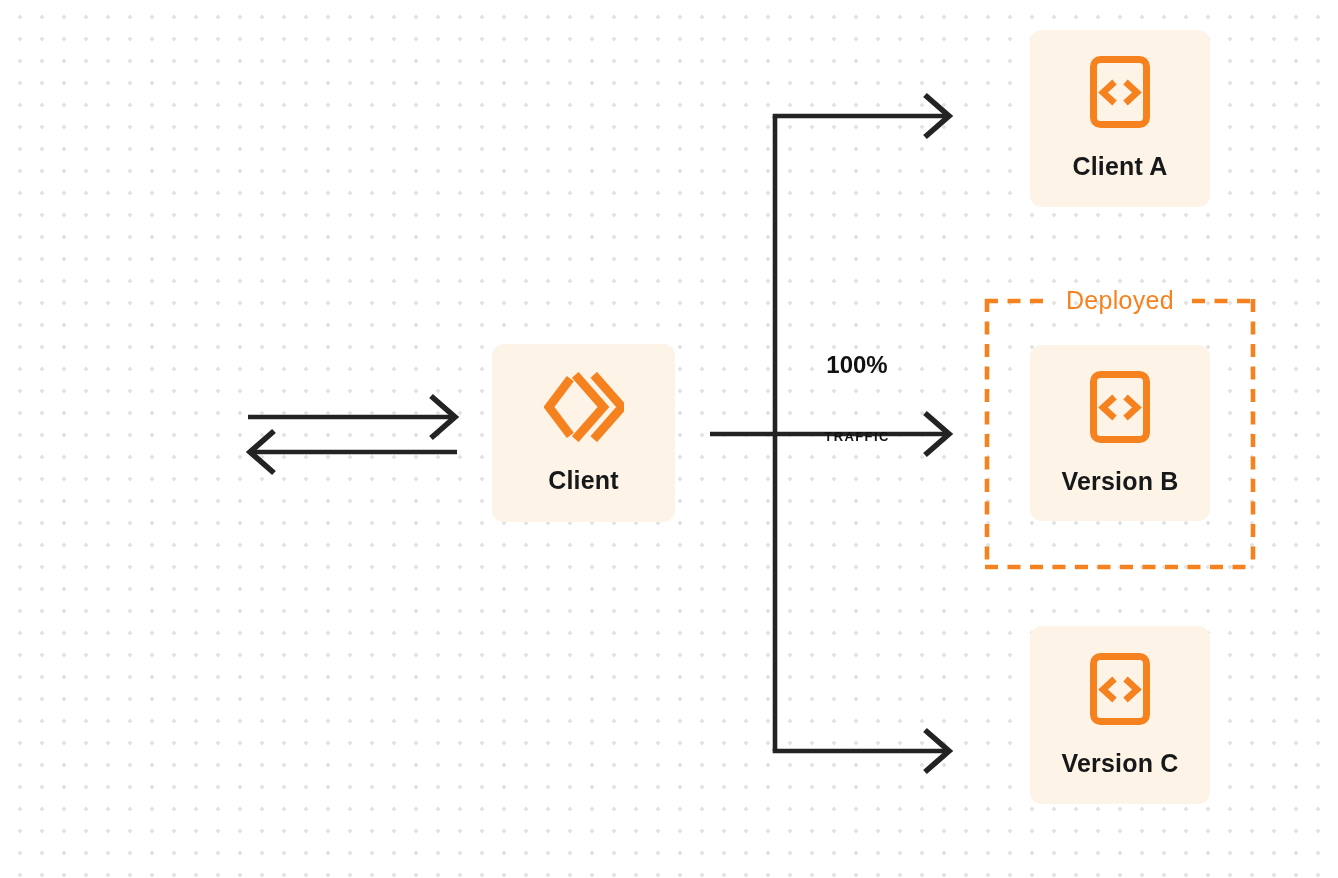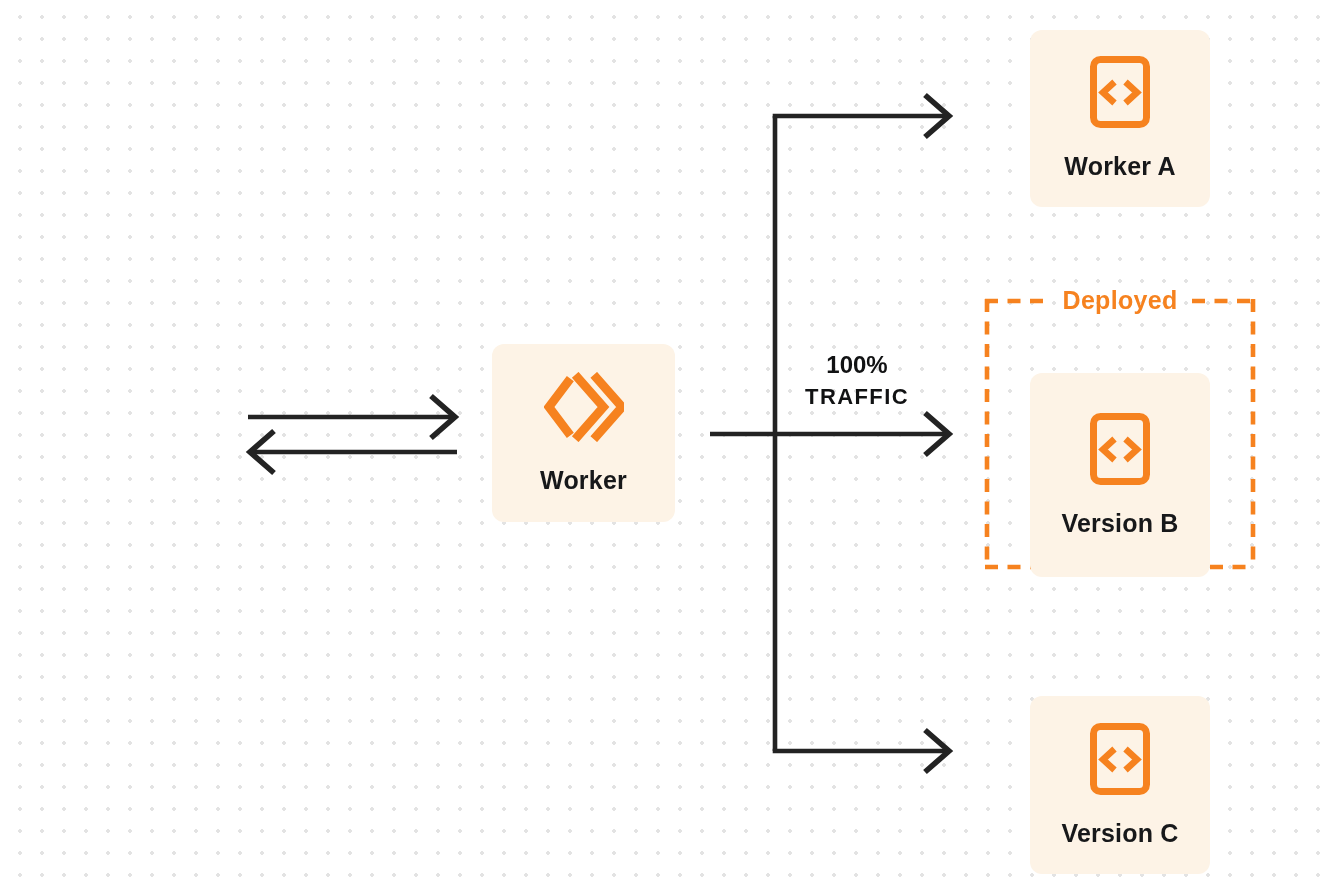--- a/index.html
+++ b/index.html
@@ -77,30 +77,30 @@
     position: absolute;
     left: 782px;
     top: 349px;
     width: 150px;
     text-align: center;
     color: #111213;
     font-weight: 700;
     line-height: 32px;
   }
   .traffic-label .line1 { font-size: 24px; }
-  .traffic-label .line2 { font-size: 22px; letter-spacing: 1.4px; }
+  .traffic-label .line2 { font-size: 13px; letter-spacing: 1.4px; margin-top: 40px; }
 
   .deployed-label {
     position: absolute;
     left: 1020px;
     top: 286px;
     width: 200px;
     text-align: center;
     font-size: 25px;
-    font-weight: 700;
+    font-weight: 400;
     color: #f6821f;
     letter-spacing: 0.3px;
   }
 </style>
 </head>
 <body>
 
 <div class="canvas">
 
   <svg class="connector-layer" viewBox="0 0 1338 878" xmlns="http://www.w3.org/2000/svg">
@@ -141,42 +141,42 @@
     </g>
   </svg>
 
 
   <div class="node node--cream" style="left:492px; top:344px; width:183px; height:178px;">
     <svg class="node-icon" width="80" height="70" viewBox="0 0 82 70" xmlns="http://www.w3.org/2000/svg">
       <polyline points="27,6 5,35 27,64" stroke-width="9"></polyline>
       <polyline points="32,2 61,35 32,68" stroke-width="9"></polyline>
       <polyline points="51,2 80,35 51,68" stroke-width="9"></polyline>
     </svg>
-    <div class="node-label">Worker</div>
+    <div class="node-label">Client</div>
   </div>
 
   <div class="node node--cream" style="left:1030px; top:30px; width:180px; height:177px;">
     <svg class="node-icon" width="60" height="72" viewBox="0 0 60 72" xmlns="http://www.w3.org/2000/svg">
       <rect x="3.5" y="3.5" width="53" height="65" rx="7" stroke-width="7"></rect>
       <polyline points="24.5,26 13,36.5 24.5,47" stroke-width="6.5"></polyline>
       <polyline points="35.5,26 47,36.5 35.5,47" stroke-width="6.5"></polyline>
     </svg>
-    <div class="node-label">Worker A</div>
+    <div class="node-label">Client A</div>
   </div>
 
-  <div class="node node--cream" style="left:1030px; top:345px; width:180px; height:204px;margin-top:28px;">
+  <div class="node node--cream" style="left:1030px; top:345px; width:180px; height:176px;">
     <svg class="node-icon" width="60" height="72" viewBox="0 0 60 72" xmlns="http://www.w3.org/2000/svg">
       <rect x="3.5" y="3.5" width="53" height="65" rx="7" stroke-width="7"></rect>
       <polyline points="24.5,26 13,36.5 24.5,47" stroke-width="6.5"></polyline>
       <polyline points="35.5,26 47,36.5 35.5,47" stroke-width="6.5"></polyline>
     </svg>
     <div class="node-label">Version B</div>
   </div>
 
-  <div class="node node--cream" style="left:1030px; top:696px; width:180px; height:178px;">
+  <div class="node node--cream" style="left:1030px; top:626px; width:180px; height:178px;">
     <svg class="node-icon" width="60" height="72" viewBox="0 0 60 72" xmlns="http://www.w3.org/2000/svg">
       <rect x="3.5" y="3.5" width="53" height="65" rx="7" stroke-width="7"></rect>
       <polyline points="24.5,26 13,36.5 24.5,47" stroke-width="6.5"></polyline>
       <polyline points="35.5,26 47,36.5 35.5,47" stroke-width="6.5"></polyline>
     </svg>
     <div class="node-label">Version C</div>
   </div>
 
   <div class="traffic-label">
     <div class="line1">100%</div>

